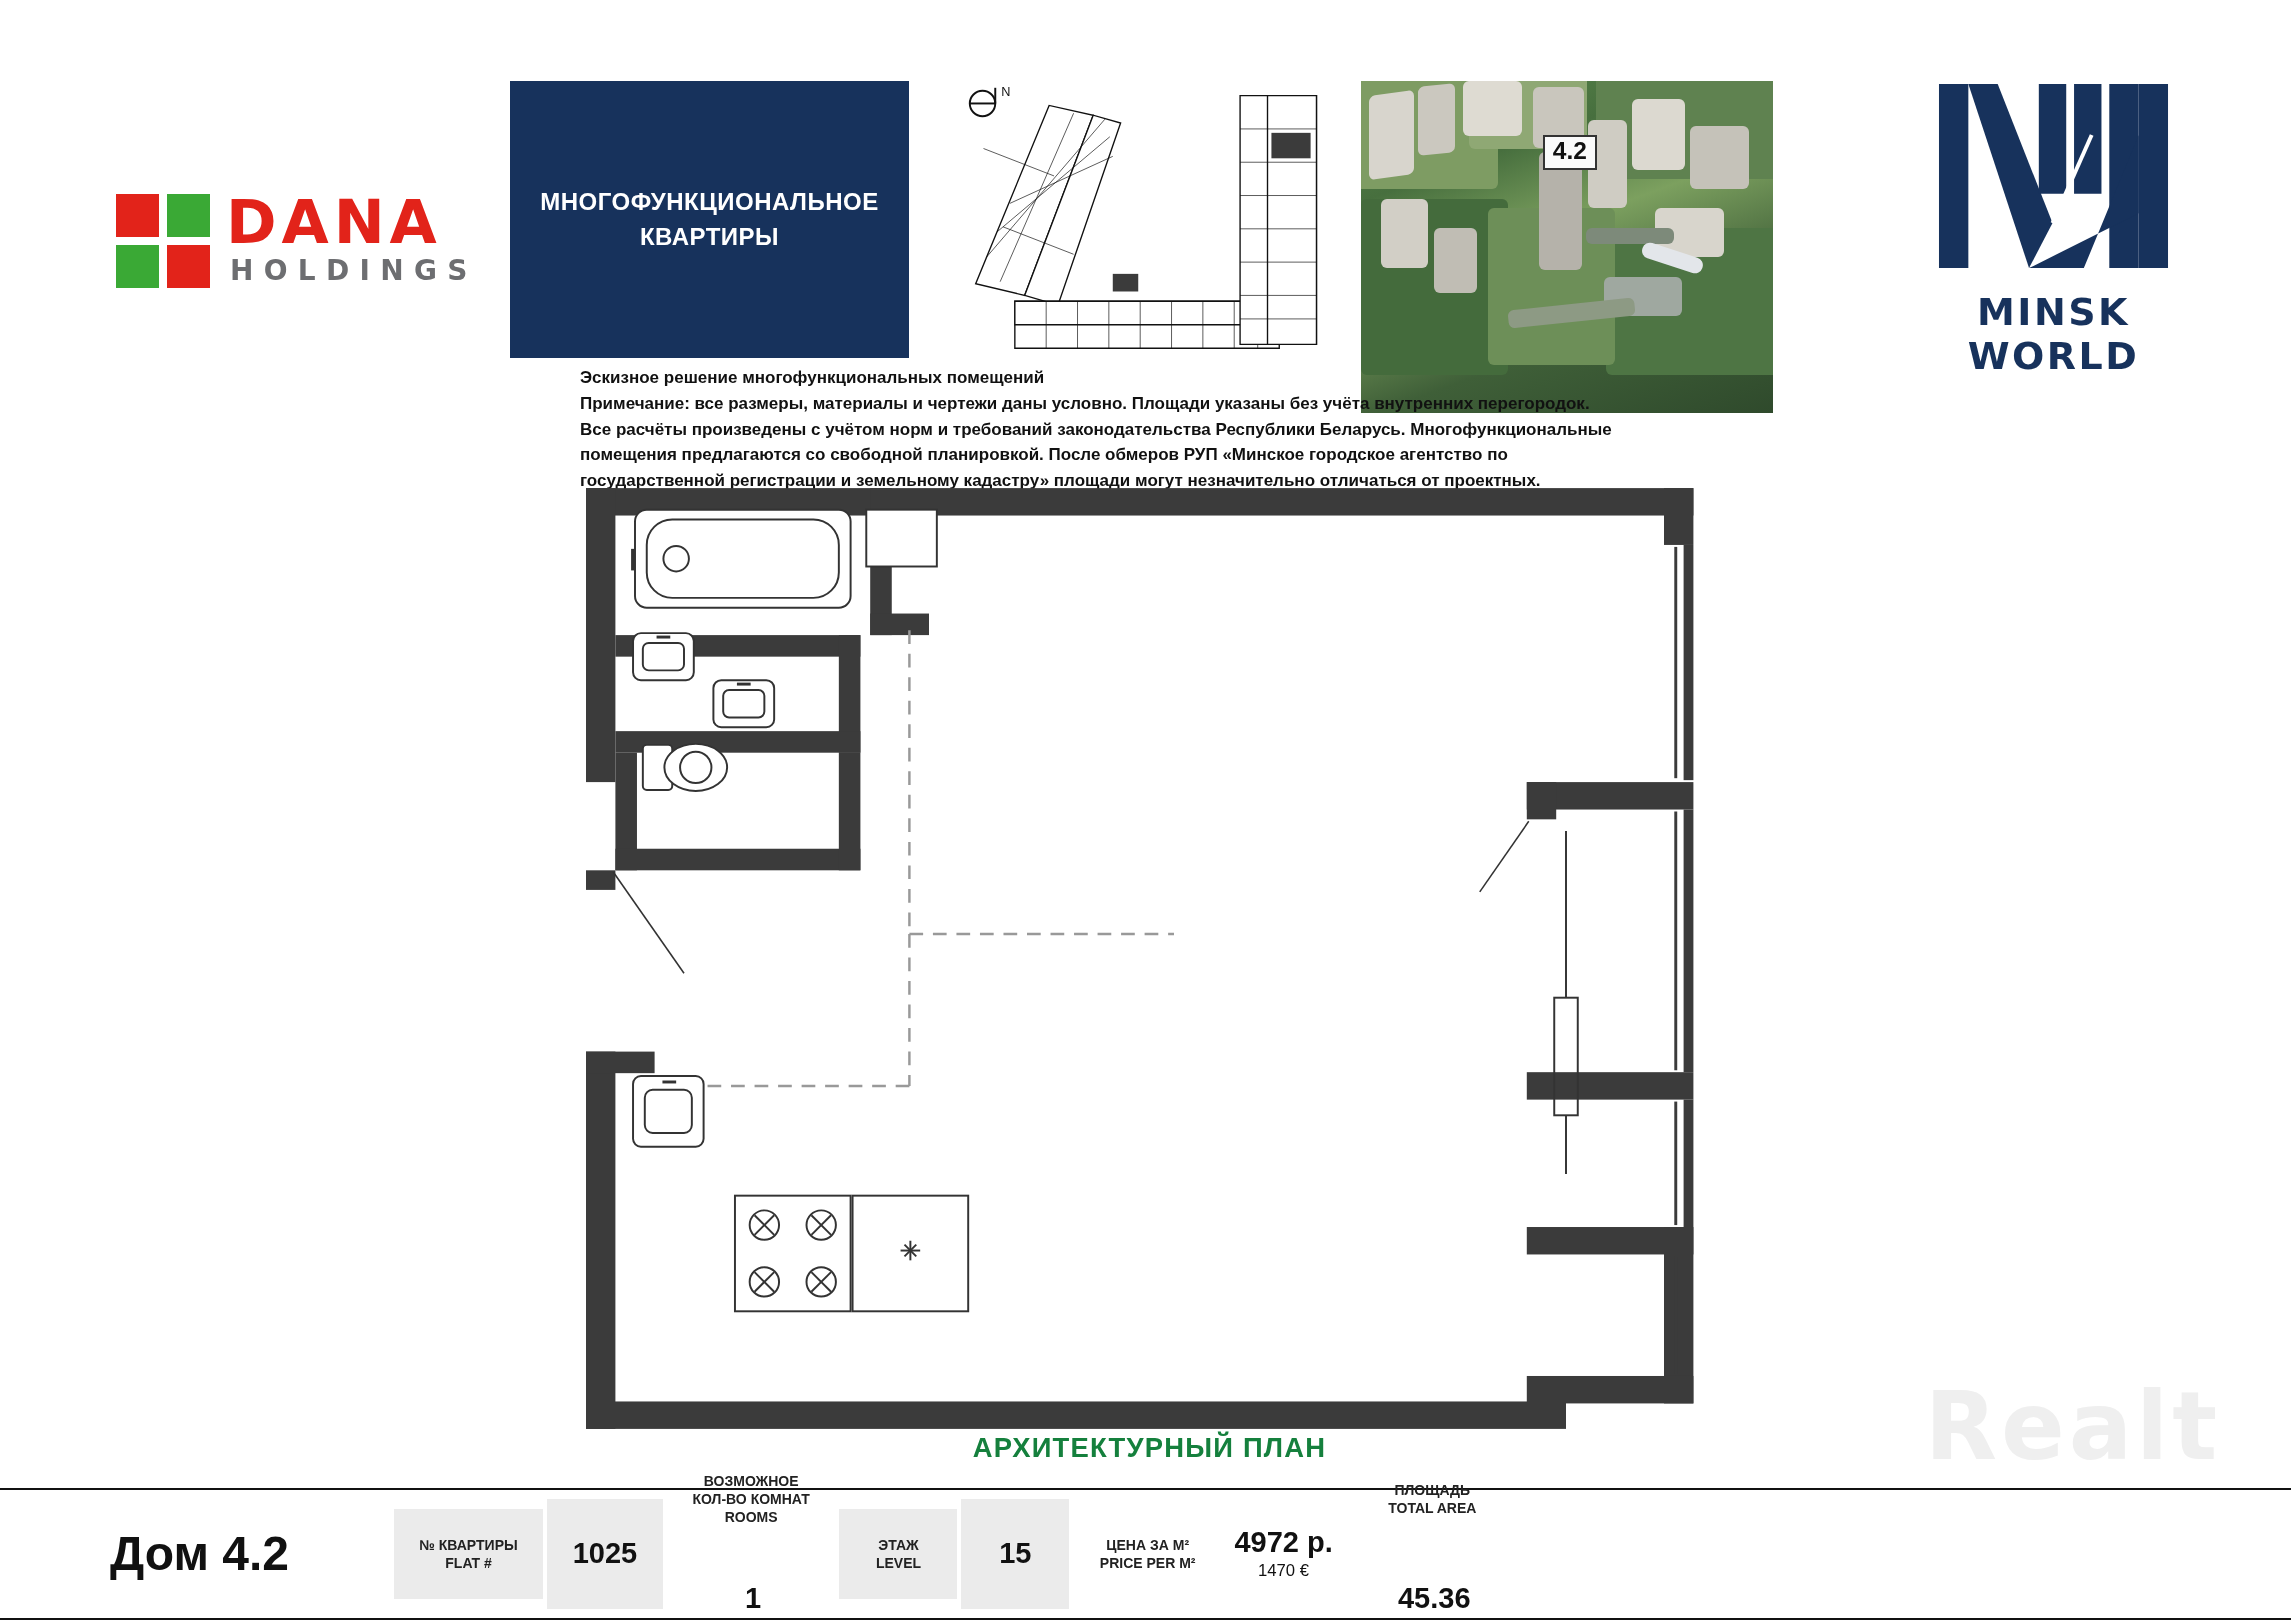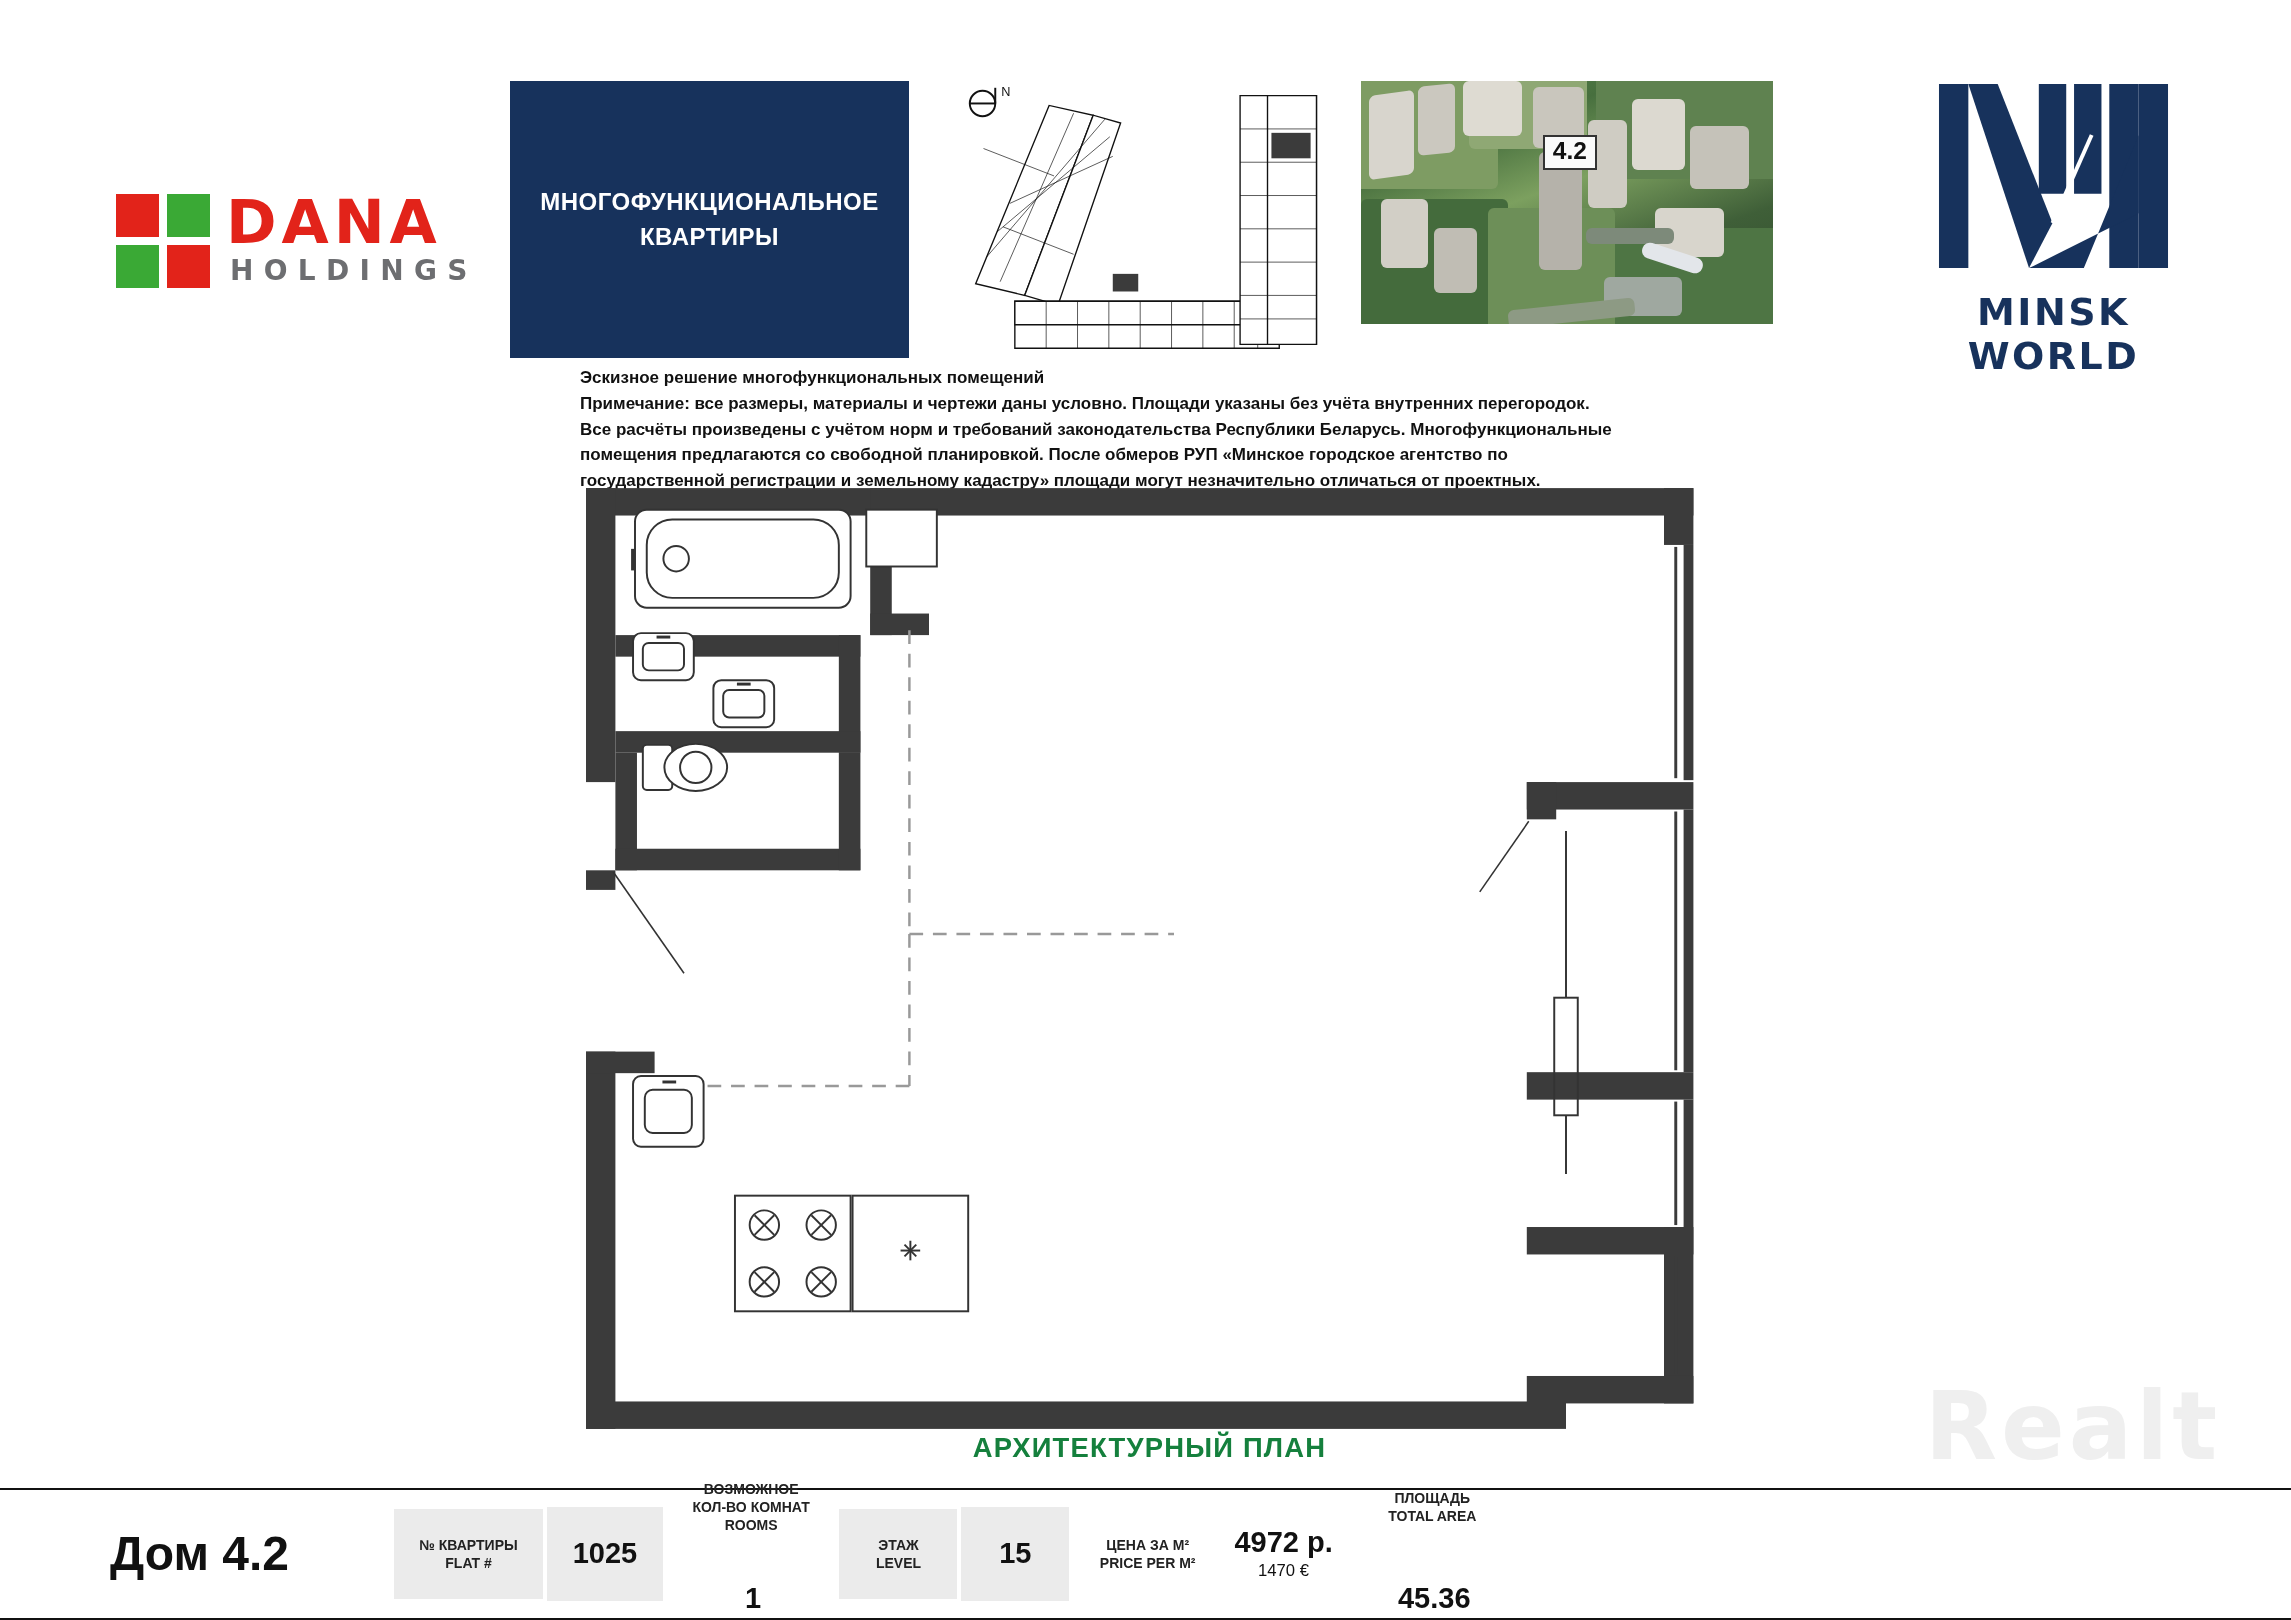--- a/index.html
+++ b/index.html
@@ -86,21 +86,21 @@
   .keyplan {
     position: absolute;
     left: 956px; top: 41px;
     width: 387px; height: 284px;
   }
 
   
   .aerial {
     position: absolute;
     left: 1361px; top: 44px;
-    width: 412px; height: 243px;
+    width: 412px; height: 332px;
     overflow: hidden;
     background: linear-gradient(160deg,#5b8a4e 0%,#476f3e 25%,#7ca05f 45%,#3f5f38 70%,#2f4a2c 100%);
   }
   .aerial-blob { position: absolute; border-radius: 5.9px; }
   .aerial-badge {
     position: absolute;
     left: 182px; top: 54px;
     background: #fafafa;
     border: 2px solid #333;
     color: #111;
@@ -215,21 +215,21 @@
     flex-direction: column;
     justify-content: center;
   }
   .fld-val {
     background: #ebebeb;
     text-align: center;
     font-size: 29px;
     font-weight: bold;
     color: #111;
     padding: 0 9.8px;
-    height: 94px;
+    height: 110px;
     display: flex;
     flex-direction: column;
     align-items: center;
     justify-content: center;
     margin-left: 3.9px;
   }
   .fld-val .sub {
     font-size: 16.7px;
     font-weight: normal;
     margin-top: 2px;

